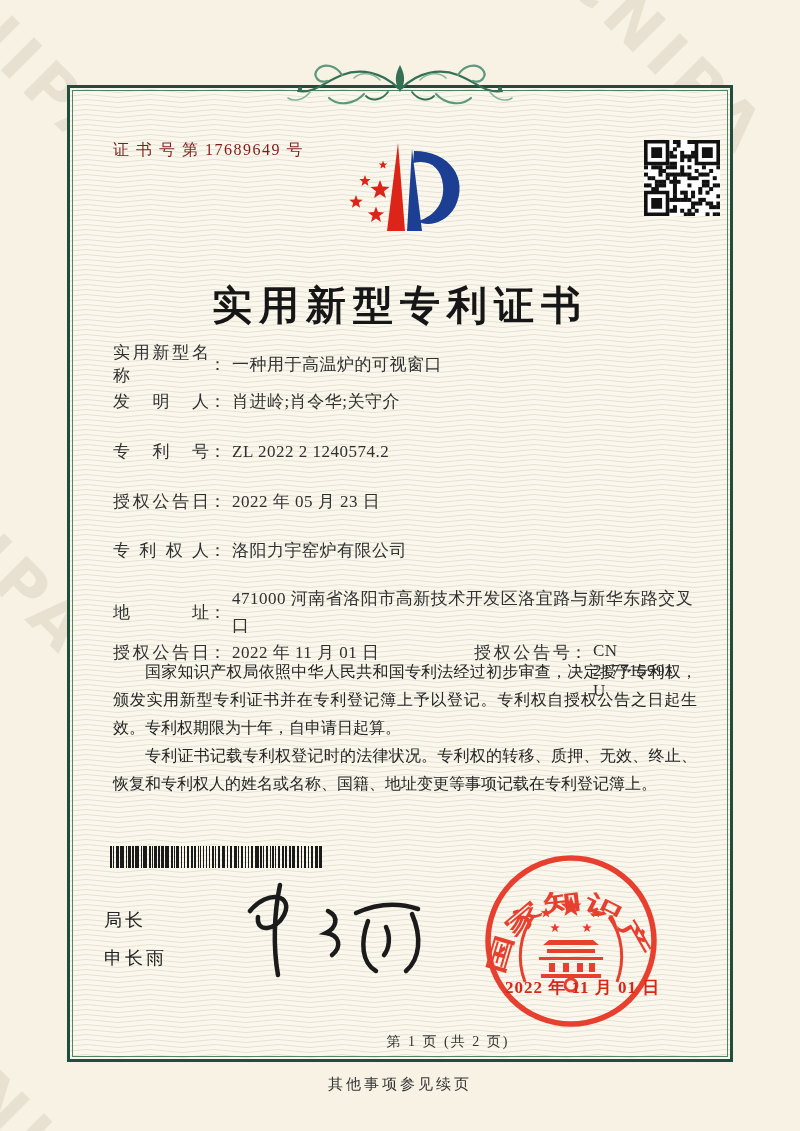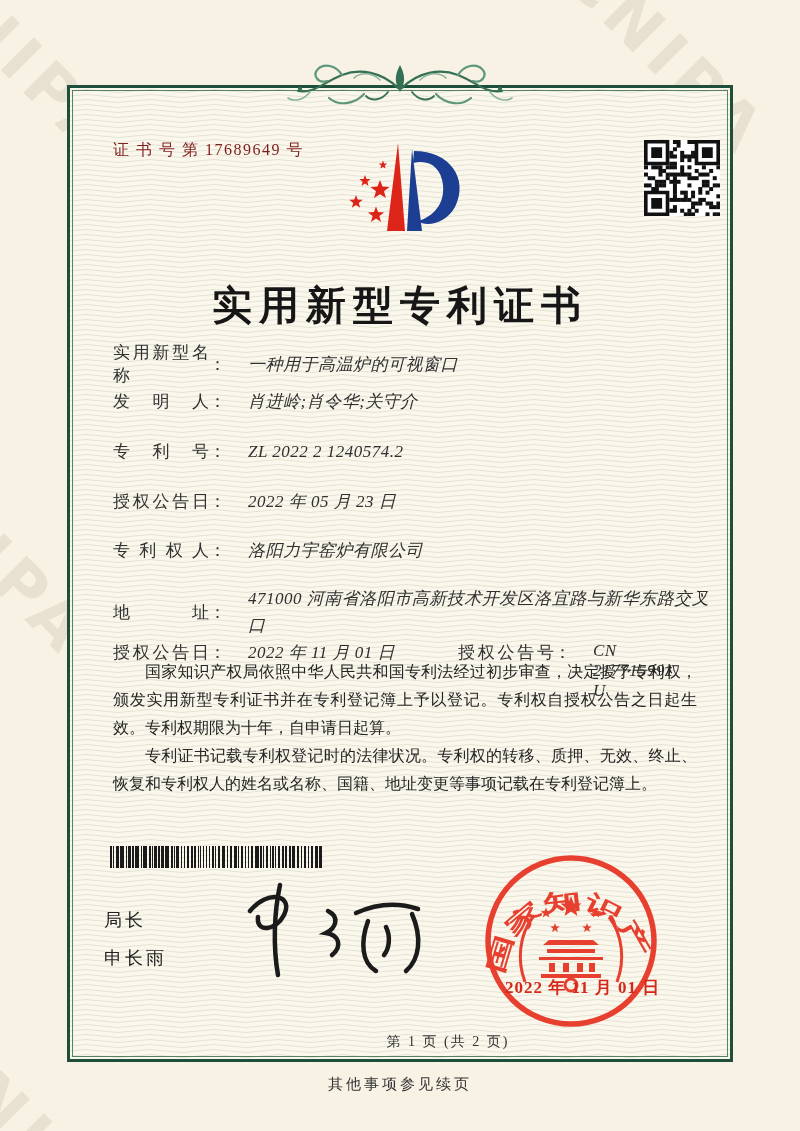--- a/index.html
+++ b/index.html
@@ -32,23 +32,23 @@
   #qr{position:absolute;left:574px;top:52px;}
   #title{
     position:absolute;left:0;top:158px;width:100%;text-align:center;
     font-size:40px;font-weight:700;letter-spacing:7px;color:#161616;margin-top:32px;
   }
   
   #fields{position:absolute;left:43px;top:245px;width:586px;font-size:17px;color:#303030;}
   .row{position:absolute;left:0;display:flex;align-items:center;}
   .lab{display:inline-block;width:96px;text-align:justify;text-align-last:justify;flex:none;}
   .colon{flex:none;}
-  .val{margin-left:22px;letter-spacing:.5px;font-style:italic;}
+  .val{margin-left:6px;letter-spacing:.5px;}
   .val.wide{width:472px;line-height:27px;}
-  .pair2{position:absolute;left:345px;top:0;display:flex;}
+  .pair2{position:absolute;left:361px;top:0;display:flex;}
   
   #paragraphs{position:absolute;left:43px;top:570px;width:584px;font-size:16px;line-height:28px;color:#242424;text-align:justify;}
   #paragraphs p{margin:0;text-indent:2em;}
   
   #barcode{position:absolute;left:40px;top:758px;}
   #signer{position:absolute;left:34px;top:820px;font-family:"Liberation Sans","DejaVu Sans",sans-serif;font-size:18px;color:#222;font-weight:500;}
   #signer div{margin-bottom:14px;letter-spacing:3px;}
   #signature{position:absolute;left:158px;top:793px;}
   #seal{position:absolute;left:410px;top:763px;}
   #seal-date{

